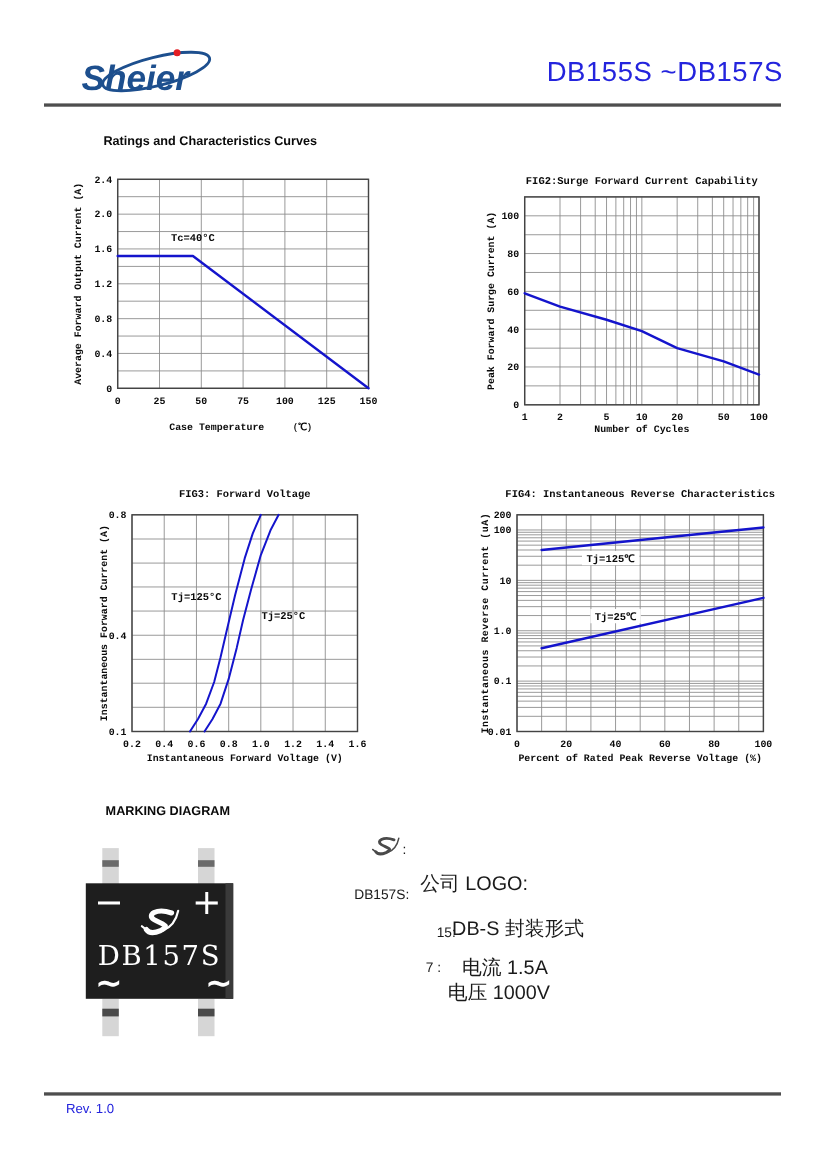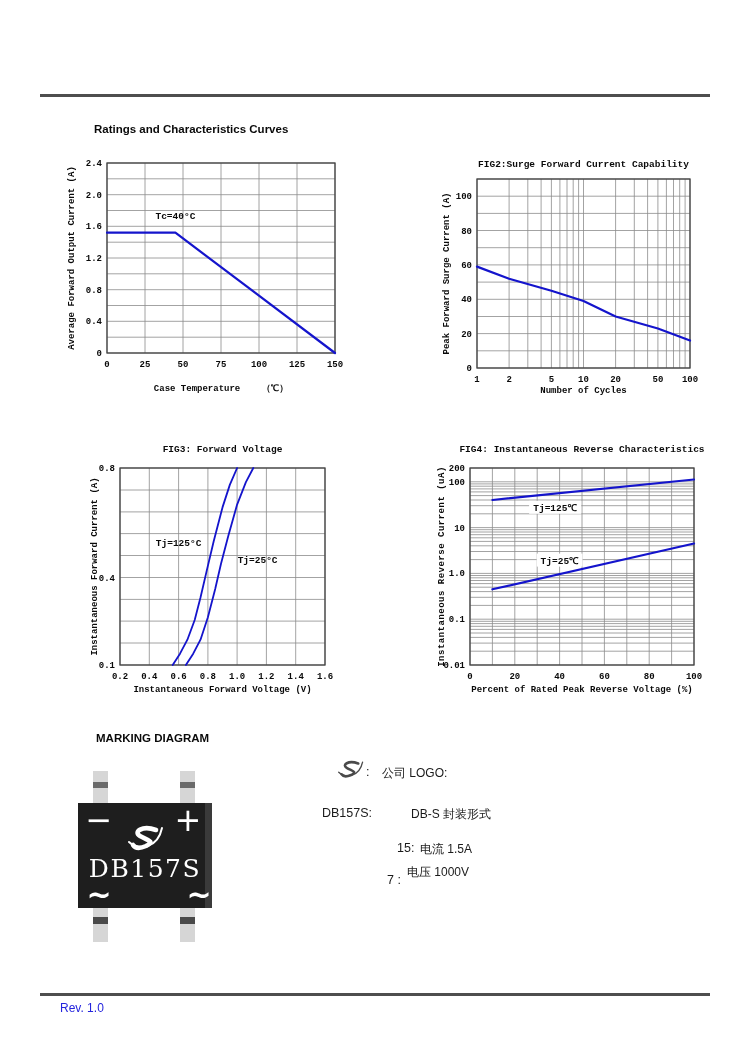--- a/index.html
+++ b/index.html
@@ -6,29 +6,37 @@
   .page{position:relative;width:750px;height:1059px;background:#ffffff;overflow:hidden;
         font-family:"Liberation Sans","DejaVu Sans",sans-serif;color:#111;}
   .abs{position:absolute;}
   .rule{position:absolute;left:40px;width:670px;height:3px;background:#4e4e4e;}
   .doc-title{position:absolute;left:497px;top:52px;font-size:25px;letter-spacing:0.5px;
              color:var(--accent);font-weight:normal;}
   .section-heading{position:absolute;font-size:11.5px;font-weight:bold;color:#0a0a0a;margin-left:44px;}
   .footer-rev{position:absolute;left:60px;top:1001px;font-size:12px;color:var(--accent);text-align:center;}
   .chart{position:absolute;}
   .chart svg text{font-family:"Liberation Mono","DejaVu Sans Mono",monospace;fill:#0a0a0a;}
-  .legend-line{position:absolute;font-size:12px;color:#1a1a1a;}
+  .legend-line{position:absolute;font-size:18px;color:#1a1a1a;margin-top:26px;}
   .legend-key{position:absolute;font-size:12.5px;color:#1a1a1a;}
   .chipwrap{position:absolute;left:75px;top:763px;width:145px;height:182px;}
 </style>
 </head>
 <body>
 
 <div class="page">
 
+  <div class="abs" style="left:68px;top:36px;width:200px;height:62px;">
+    <svg width="200" height="62" viewBox="0 0 200 62">
+      <ellipse cx="74" cy="29" rx="50" ry="13" transform="rotate(-14 74 29)" fill="none" stroke="#1d4f8e" stroke-width="2.6"></ellipse>
+      <text x="6" y="46" font-family="Liberation Sans, DejaVu Sans, sans-serif" font-size="32" font-style="italic" font-weight="bold" fill="#1d4f8e">Sheier</text>
+      <circle cx="93" cy="12" r="3.2" fill="#e31e24"></circle>
+    </svg>
+  </div>
+  <div class="doc-title">DB155S ~DB157S</div>
   <div class="rule" style="top:94px;"></div>
 
   <div class="section-heading" style="left:50px;top:123px;">Ratings and Characteristics Curves</div>
 
   <div class="chart" id="fig1" style="left: 60px; top: 150px; width: 300px; height: 250px;"><svg width="300" height="250" viewBox="0 0 300 250">
         <g>
           <line x1="47.0" y1="13" x2="47.0" y2="203" stroke="#8c8c8c" stroke-width="0.8"></line>
           <line x1="85.0" y1="13" x2="85.0" y2="203" stroke="#8c8c8c" stroke-width="0.8"></line>
           <line x1="123.0" y1="13" x2="123.0" y2="203" stroke="#8c8c8c" stroke-width="0.8"></line>
           <line x1="161.0" y1="13" x2="161.0" y2="203" stroke="#8c8c8c" stroke-width="0.8"></line>

